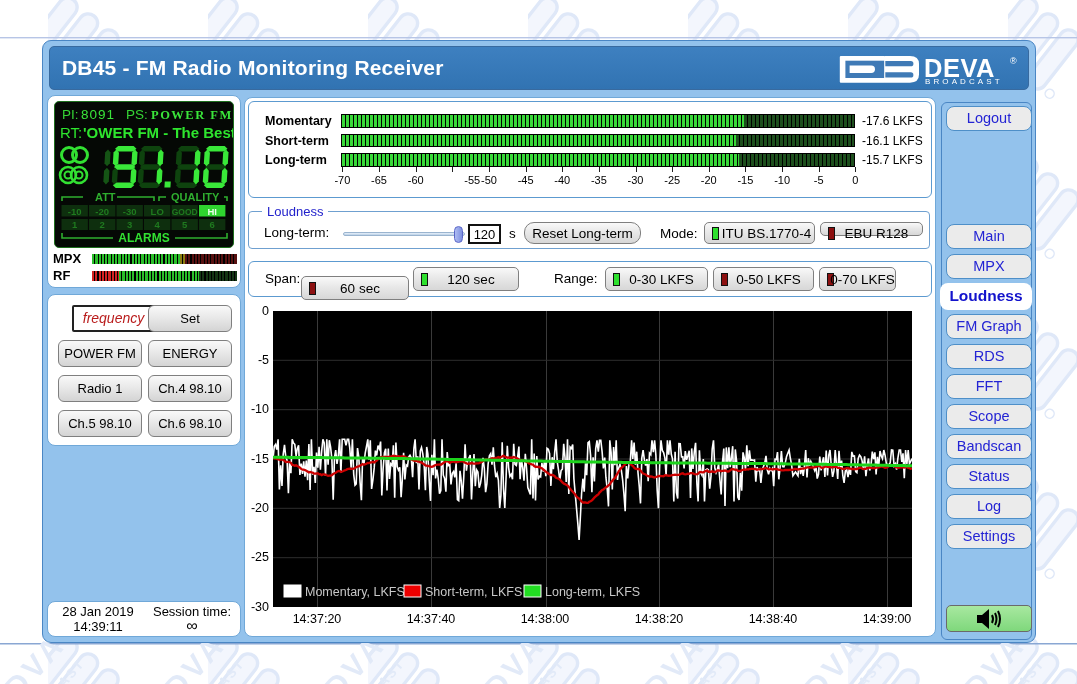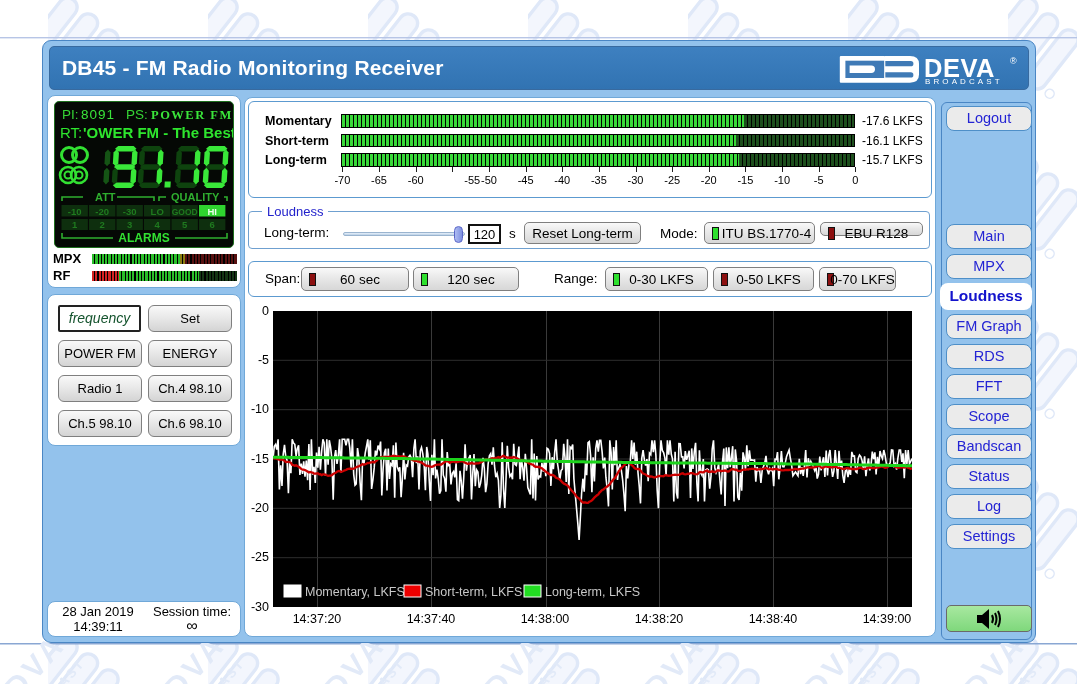--- a/index.html
+++ b/index.html
@@ -65,22 +65,22 @@
   background:#93c2ec; border:1px solid #4a86c4; border-radius:6px; }
 .sbtn { position:absolute; left:4px; width:86px; height:25px; background:#ebebeb;
   border:1px solid #4e8fc8; border-radius:8px; color:#2424d4; font-size:14.5px; text-align:center; line-height:23px; }
 #tabLoud { position:absolute; left:-2px; width:92px; height:27px; background:#ffffff; border-radius:8px;
   color:#1313cc; font-size:15.5px; font-weight:bold; text-align:center; line-height:26px; top:180px; }
 #sndBtn { position:absolute; left:4px; top:502px; width:86px; height:27px;
   background:linear-gradient(#a8e8a0,#7fd87c); border:1px solid #6a6a6a; border-radius:5px; text-align:center; }
 
 .lbtn { position:absolute; width:84px; height:27px; background:linear-gradient(#f9f9f9,#e9e9e9 45%,#d4d4d4);
   border:1px solid #7f7f7f; border-radius:6px; font-size:13px; color:#000; text-align:center; line-height:25px; }
-#freqInp { position:absolute; left:10px; top:10px; width:83px; height:27px; border:2px solid #222; background:#fff;
-  font-size:14px; font-style:italic; color:#14532d; text-align:center; line-height:23px; border-radius:2px; }
+#freqInp { position:absolute; left:24px; top:10px; width:83px; height:27px; border:2px solid #222; background:#fff;
+  font-size:14px; font-style:italic; color:#b91c1c; text-align:center; line-height:23px; border-radius:2px; }
 </style>
 </head>
 <body>
 <svg id="wm">
     <defs>
       <pattern id="pp" x="48" y="-8" width="160" height="160" patternUnits="userSpaceOnUse">
         <g transform="translate(18,2) rotate(38)">
           <rect x="0" y="0" width="19" height="100" rx="9.5" fill="#f3f6fd" stroke="#dfe8f8" stroke-width="3.4"></rect>
           <rect x="26" y="0" width="19" height="85" rx="9.5" fill="#f3f6fd" stroke="#dfe8f8" stroke-width="3.4"></rect>
           <rect x="52" y="0" width="19" height="70" rx="9.5" fill="#f3f6fd" stroke="#dfe8f8" stroke-width="3.4"></rect>
@@ -312,36 +312,36 @@
         <div class="slab" style="left:591.4px;">0</div>
       </div>
     <div class="subpanel" id="loudPanel">
       <div style="position:absolute;left:0;top:9px;width:682px;height:38px;border:1px solid #6fa0d0;border-radius:4px;"></div>
       <div id="loudLegend">Loudness</div>
       <div class="glabel" style="left:16px;top:23px;">Long-term:</div>
       <div id="slTrack"></div>
         <div id="slThumb"></div>
       <div id="valBox">120</div>
       <div class="glabel" style="left:261px;top:24px;">s</div>
-      <div class="gbtn" style="left:276px;top:20px;width:117px;height:22px;">
+      <div class="gbtn" style="left:276px;top:20px;width:117px;height:22px;border-radius:10px;">
           <span class="t" style="top:3px;">Reset Long-term</span>
         </div>
       <div class="glabel" style="left:412px;top:24px;">Mode:</div>
       <div class="gbtn" style="left:456px;top:20px;width:111px;height:22px;">
           <span class="led ledg" style="top:4px;"></span>
           <span class="t" style="left:14px;top:3px;">ITU BS.1770-4</span>
         </div>
       <div class="gbtn" style="left:572px;top:20px;width:103px;height:14px;">
           <span class="led ledr" style="top:4px;"></span>
           <span class="t" style="left:10px;top:3px;">EBU R128</span>
         </div>
     </div>
     <div class="subpanel" id="spanPanel">
       <div class="glabel" style="left:16px;top:9px;">Span:</div>
-      <div class="gbtn" style="left:52px;top:5px;width:108px;">
+      <div class="gbtn" style="left:52px;top:14px;width:108px;">
           <span class="led ledr"></span>
           <span class="t" style="left:10px;">60 sec</span>
         </div>
       <div class="gbtn" style="left:164px;top:5px;width:106px;">
           <span class="led ledg"></span>
           <span class="t" style="left:10px;">120 sec</span>
         </div>
       <div class="glabel" style="left:305px;top:9px;">Range:</div>
       <div class="gbtn" style="left:356px;top:5px;width:103px;">
           <span class="led ledg"></span>

